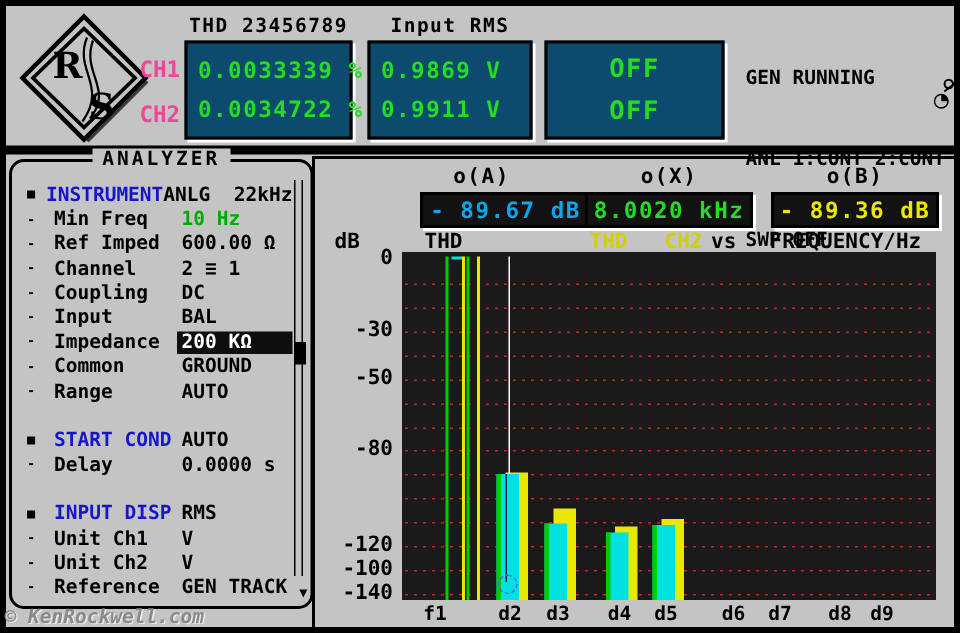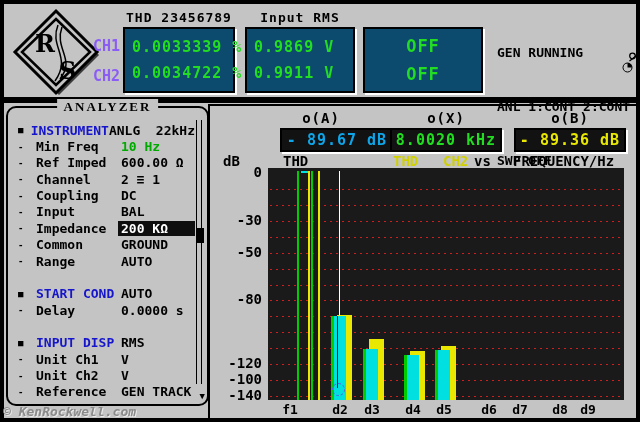--- a/index.html
+++ b/index.html
@@ -6,29 +6,29 @@
   .stage{position:relative;width:640px;height:422px;overflow:hidden;background:#000;
          font-family:"DejaVu Sans Mono",monospace;font-weight:bold;}
   .bgpanel{position:absolute;left:4px;top:4px;right:4px;bottom:4px;background:#c4c4c4;}
   .abs{position:absolute;}
   
   .disp{position:absolute;background:#0c4a6e;border:2px solid #000;box-shadow:2px 2px 0 0 #fff;
         display:flex;flex-direction:column;justify-content:space-evenly;}
   .drow{display:flex;align-items:center;padding-left:7px;font-size:15px;color:#22dd22;letter-spacing:1px;white-space:pre;}
   .drow.center{justify-content:center;padding-left:0;font-size:17px;}
   .hdr{position:absolute;font-size:13px;color:#000;text-align:center;letter-spacing:1px;}
-  .chlab{position:absolute;font-size:15px;color:#8b5cf6;}
+  .chlab{position:absolute;font-size:15px;color:#ec4899;}
   
   .status{position:absolute;left:497px;top:8px;font-size:13px;line-height:18px;color:#000;white-space:pre;}
   .sline{display:flex;align-items:flex-end;height:18px;gap:36px;}
   .divider{position:absolute;left:0;top:97px;width:640px;height:6px;background:#000;}
   
   .apanel{position:absolute;left:6px;top:106px;width:199px;height:296px;border:2px solid #000;border-radius:10px;}
   .ptitle{position:absolute;left:50%;top:-9px;transform:translateX(-50%);background:#c4c4c4;
-          padding:0 7px;font-size:13px;letter-spacing:2px;color:#000;white-space:nowrap;font-family:Liberation Serif, serif;}
+          padding:0 7px;font-size:13px;letter-spacing:2px;color:#000;white-space:nowrap;}
   .prows{position:absolute;left:4px;top:14px;right:12px;bottom:4px;display:flex;flex-direction:column;}
   .prow{height:16.4px;display:flex;align-items:center;font-size:13px;color:#000;white-space:pre;}
   .bullet{width:18px;padding-left:6px;font-size:9px;}
   .plabel{width:85px;}
   .plabel.blue{color:#1515cc;}
   .pvalue{flex:1;}
   .pvalue.green{color:#00aa00;}
   .pvalue.hl{background:#0e0e0e;color:#fff;padding:0 3px;margin-left:-3px;}
   .sbtrack{position:absolute;right:5px;top:12px;bottom:20px;width:4px;border-left:1px solid #000;border-right:1px solid #000;}
   .sbthumb{position:absolute;right:3px;top:120px;width:8px;height:15px;background:#000;}

